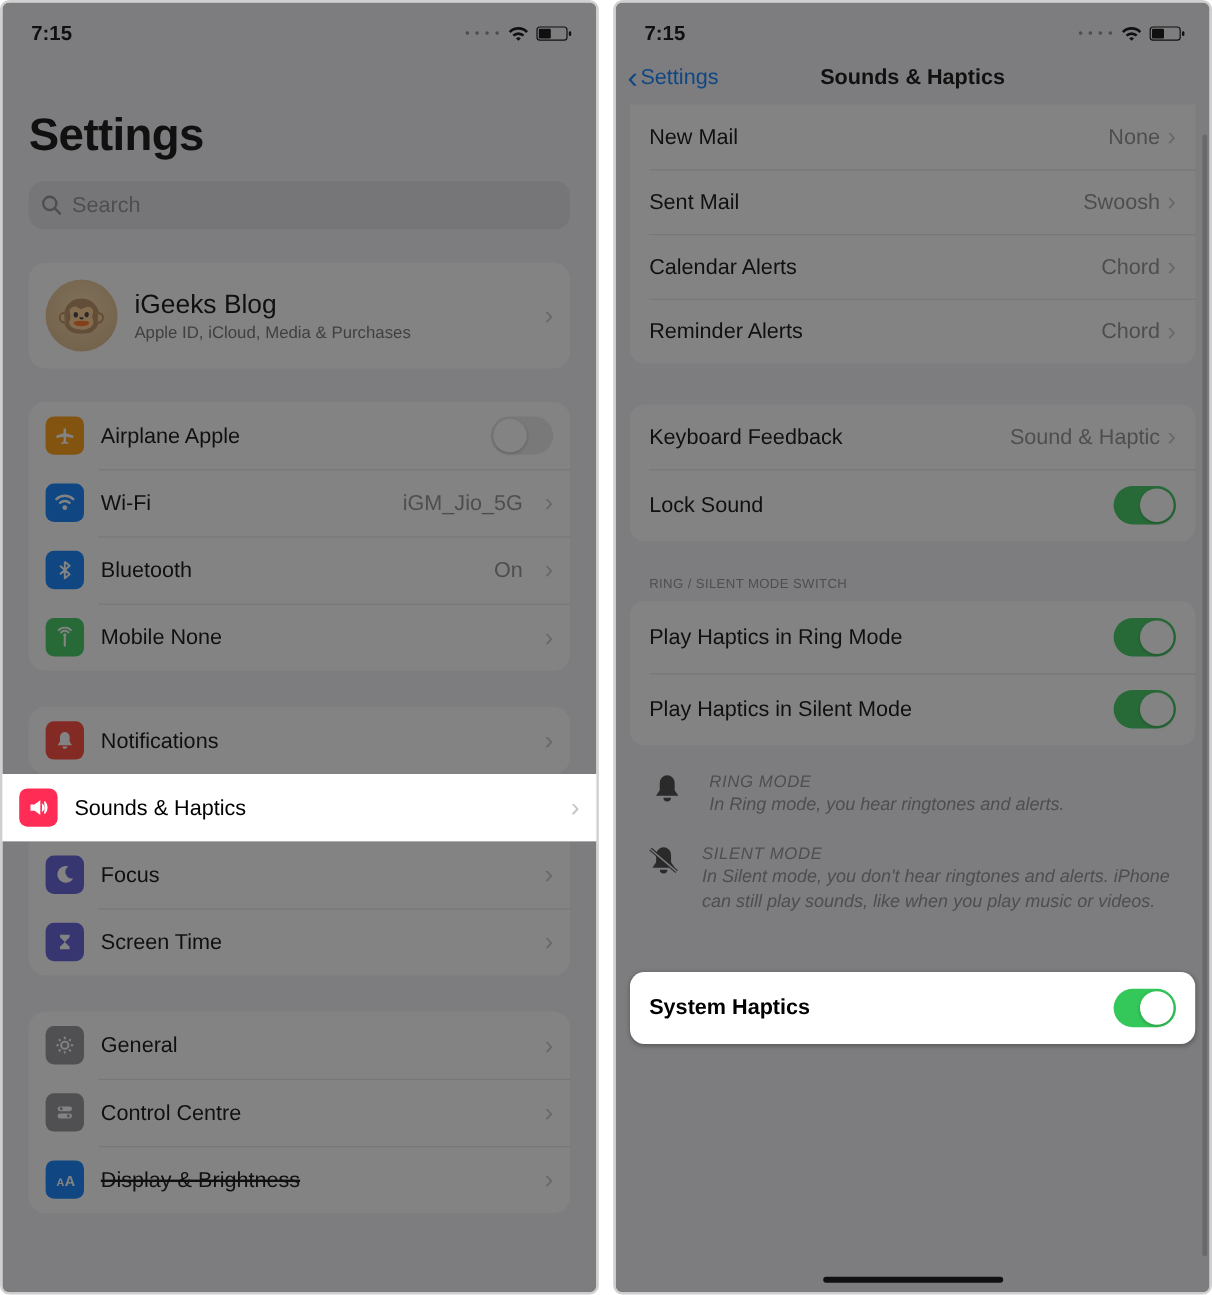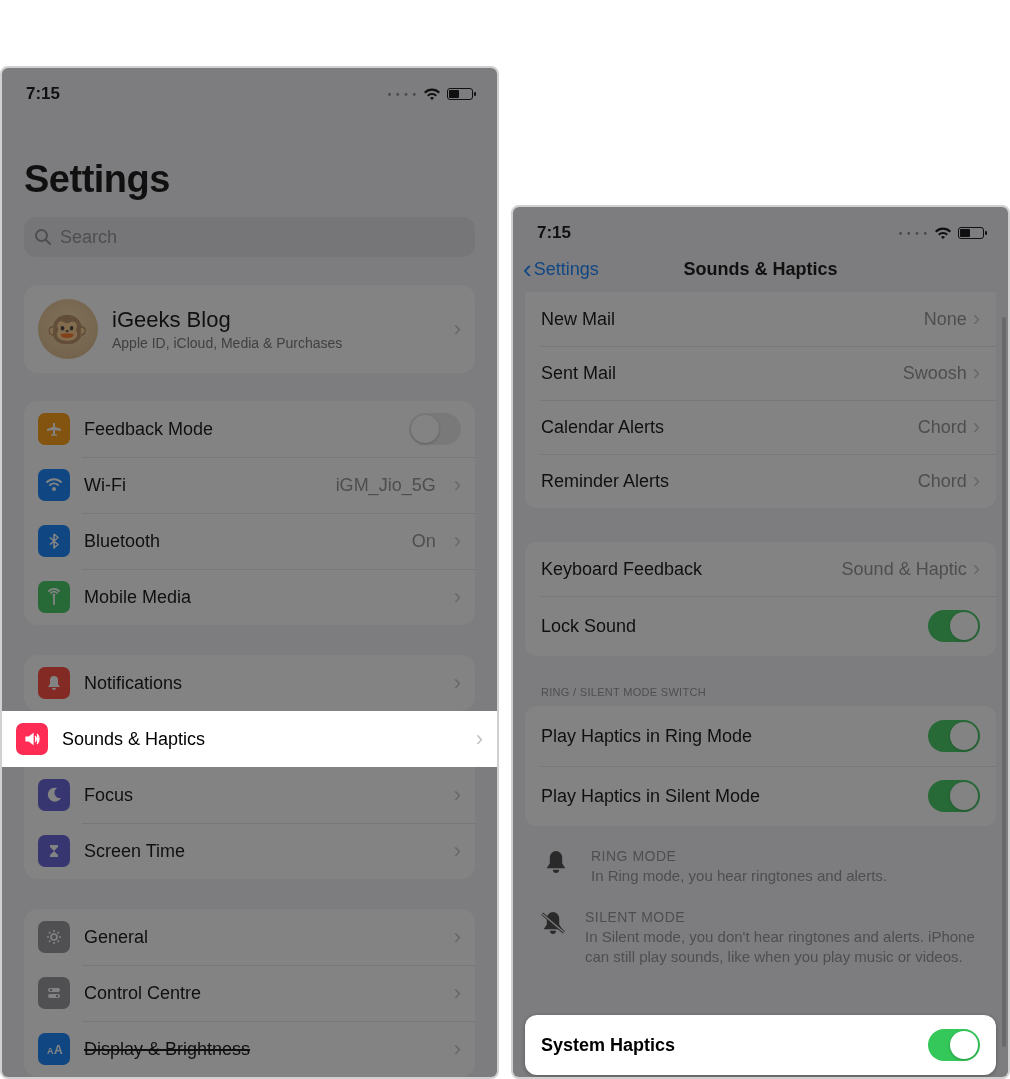--- a/index.html
+++ b/index.html
@@ -8,21 +8,20 @@
     background: #fff;
     width: 1010px;
     height: 1079px;
     overflow: hidden;
   }
   .container {
     display: flex;
     gap: 12px;
     padding: 0px;
     height: 100%;
-    align-items: flex-end;
   }
   .phone {
     flex: 1;
     background: #f2f2f7;
     border-radius: 8px;
     overflow: hidden;
     position: relative;
     display: flex;
     flex-direction: column;
     border: 2px solid #d0d0d0;
@@ -82,21 +81,21 @@
   .right .nav .back { position: absolute; left: 10px; color: #007aff; display: flex; align-items: center; font-size: 18px; gap: 2px; }
   .right .nav .title { font-size: 18px; font-weight: 600; }
   .right .scroll { padding: 0 12px; }
   .rcard { background: #fff; border-radius: 12px; overflow: hidden; margin-bottom: 30px; }
   .rrow { display: flex; align-items: center; padding: 14px 16px; min-height: 50px; position: relative; font-size: 18px; }
   .rrow + .rrow::before { content:""; position:absolute; left:16px; right:0; top:0; height:1px; background:#e4e4e8; }
   .rrow .lbl { flex: 1; }
   .rrow .val { color: #8a8a8f; margin-right: 6px; }
   .rrow .chev { color: #c5c5c9; }
   .section-head { font-size: 11px; color: #8a8a8f; padding: 0 16px 8px; text-transform: uppercase; letter-spacing: 0.3px; }
-  .desc-block { display: flex; gap: 18px; padding: 8px 14px 14px; }
+  .desc-block { display: flex; gap: 18px; padding: 8px 14px 14px; font-style: italic; }
   .desc-block .bicon { width: 34px; display: flex; justify-content: center; }
   .desc-block .txt .h { font-size: 14px; color: #8a8a8f; letter-spacing: 0.5px; }
   .desc-block .txt .b { font-size: 15px; color: #8a8a8f; margin-top: 2px; line-height: 1.35; }
   .footer-note { font-size: 14px; color: #8a8a8f; padding: 10px 18px 0; }
   .highlight-right { position: relative; z-index: 10; font-weight: bold; }
   .highlight-right .rcard { box-shadow: 0 1px 4px rgba(0,0,0,0.3); }
   .home-ind { position: absolute; bottom: 8px; left: 50%; transform: translateX(-50%); width: 150px; height: 5px; border-radius: 3px; background: #000; }
   .right .scrollbar { position:absolute; right:2px; top:110px; bottom:30px; width:4px; background:#c5c5c9; border-radius:2px; z-index:3; }
   .strike { text-decoration: line-through; text-decoration-thickness: 2px; }
 </style>
@@ -147,21 +146,21 @@
       </div>
 
       <div class="card">
         <div class="row">
           <div class="sq-icon c-orange">
             <svg width="18" height="18" viewBox="0 0 18 18">
                 <path d="M2 9 L16 9 M9 2 L9 16 M4 5 L14 13 M4 13 L14 5" stroke="#fff" stroke-width="0"></path>
                 <path d="M16 9 L10 7 L10 3 L8 3 L8 7 L2 9 L2 11 L8 10 L8 14 L6 15 L6 16 L9 15.5 L12 16 L12 15 L10 14 L10 10 L16 11 Z" fill="#fff"></path>
               </svg>
           </div>
-          <span class="row-label">Feedback Mode</span>
+          <span class="row-label">Airplane Apple</span>
           <div class="toggle">
               <div class="knob"></div>
             </div>
         </div>
         <div class="row">
           <div class="sq-icon c-blue">
             <svg width="18" height="18" viewBox="0 0 18 18">
                 <path d="M9 14 A1 1 0 1 0 9 12 A1 1 0 0 0 9 14 M5 9 A6 6 0 0 1 13 9 M2 6 A10 10 0 0 1 16 6" stroke="#fff" stroke-width="2" fill="none" stroke-linecap="round"></path>
               </svg>
           </div>
@@ -179,21 +178,21 @@
           <span class="row-val">On</span>
           <span class="chev">›</span>
         </div>
         <div class="row">
           <div class="sq-icon c-green">
             <svg width="18" height="18" viewBox="0 0 18 18">
                 <path d="M9 16 L9 7 M6 5 A4 4 0 0 1 12 5 M4 3 A7 7 0 0 1 14 3" stroke="#fff" stroke-width="1.8" fill="none" stroke-linecap="round"></path>
                 <circle cx="9" cy="7" r="1.3" fill="#fff"></circle>
               </svg>
           </div>
-          <span class="row-label">Mobile Media</span>
+          <span class="row-label">Mobile None</span>
           <span class="chev">›</span>
         </div>
       </div>
 
       <div class="card" style="margin-top:30px">
         <div class="row">
           <div class="sq-icon c-red">
             <svg width="18" height="18" viewBox="0 0 18 18">
                 <path d="M9 2 A4 4 0 0 1 13 6 L13 10 L15 13 L3 13 L5 10 L5 6 A4 4 0 0 1 9 2 M7 14 A2 2 0 0 0 11 14" fill="#fff"></path>
               </svg>

